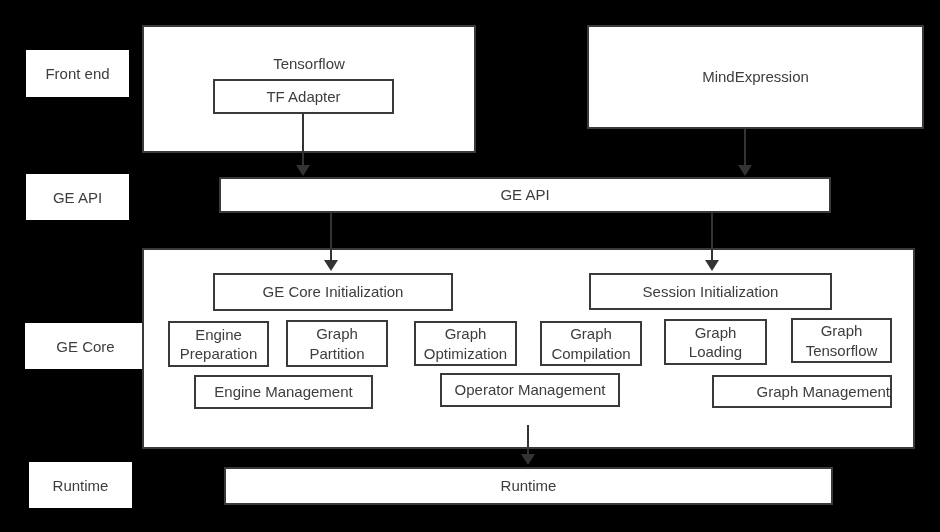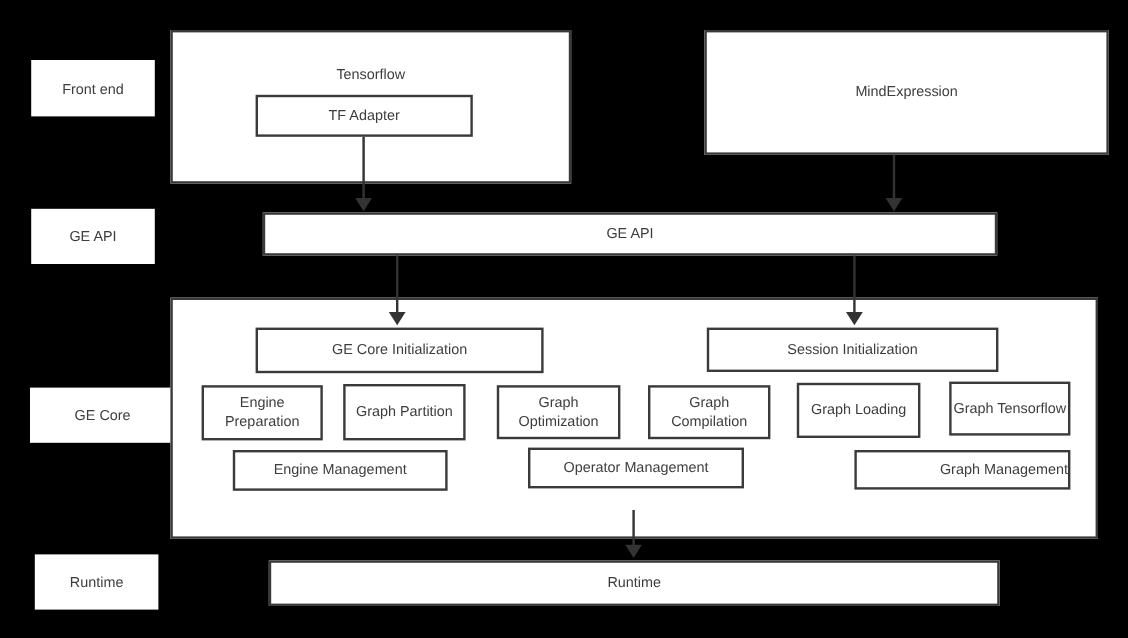--- a/index.html
+++ b/index.html
@@ -7,21 +7,21 @@
     padding: 0;
     background: #000;
   }
   .canvas {
     position: relative;
     width: 940px;
     height: 532px;
     background: #000000;
     font-family: "Liberation Sans", sans-serif;
     color: #3d3d3d;
-    font-size: 12px;
+    font-size: 15px;
     overflow: hidden;
   }
   .box {
     position: absolute;
     background: #ffffff;
     border: 2px solid #3a3a3a;
     box-sizing: border-box;
     display: flex;
     align-items: center;
     justify-content: center;

